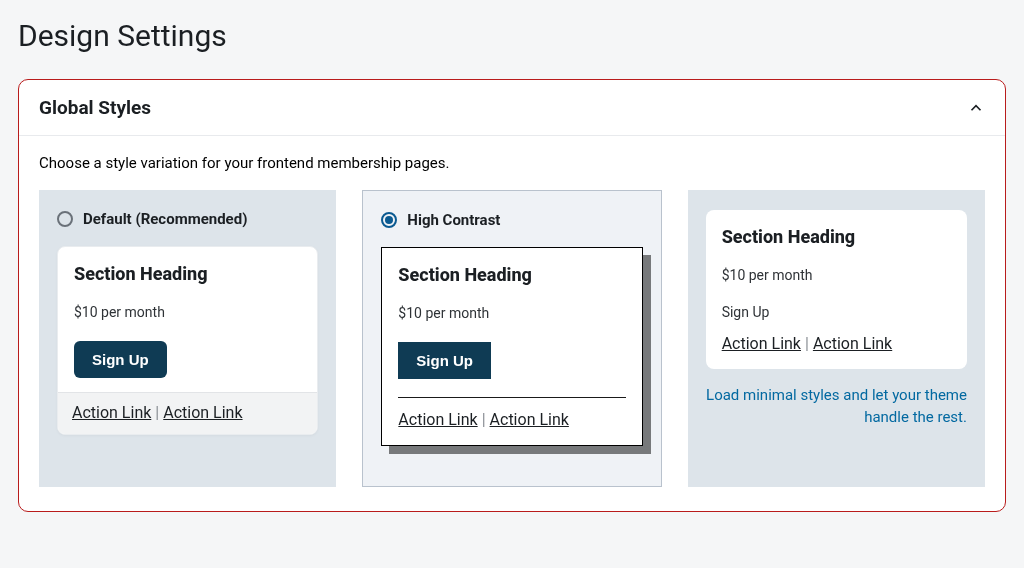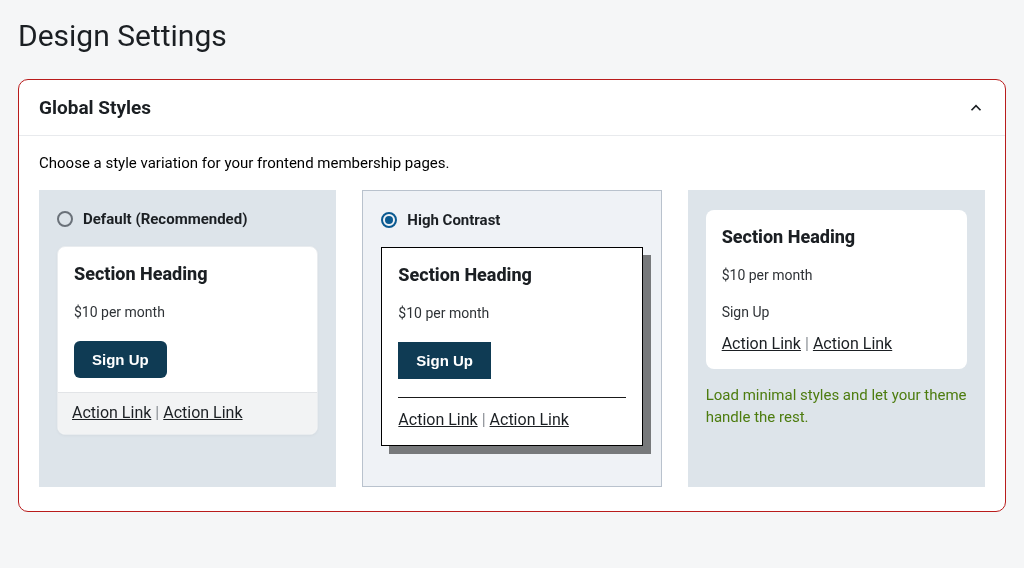--- a/index.html
+++ b/index.html
@@ -164,22 +164,23 @@
     .variation.minimal .preview {
       background: #fff;
     }
     .variation.minimal .preview .signup-text {
       font-size: 14px;
       color: #2f3337;
       margin-bottom: 14px;
     }
     .variation-desc {
       font-size: 15px;
-      color: #4d7c0f;
+      color: #0369a1;
       line-height: 1.45;
+      text-align: right;
     }
   </style>
 </head>
 <body>
 
 <h1 class="page-title">Design Settings</h1>
 
 <div class="panel">
   <div class="panel-header">
     <h2>Global Styles</h2>

